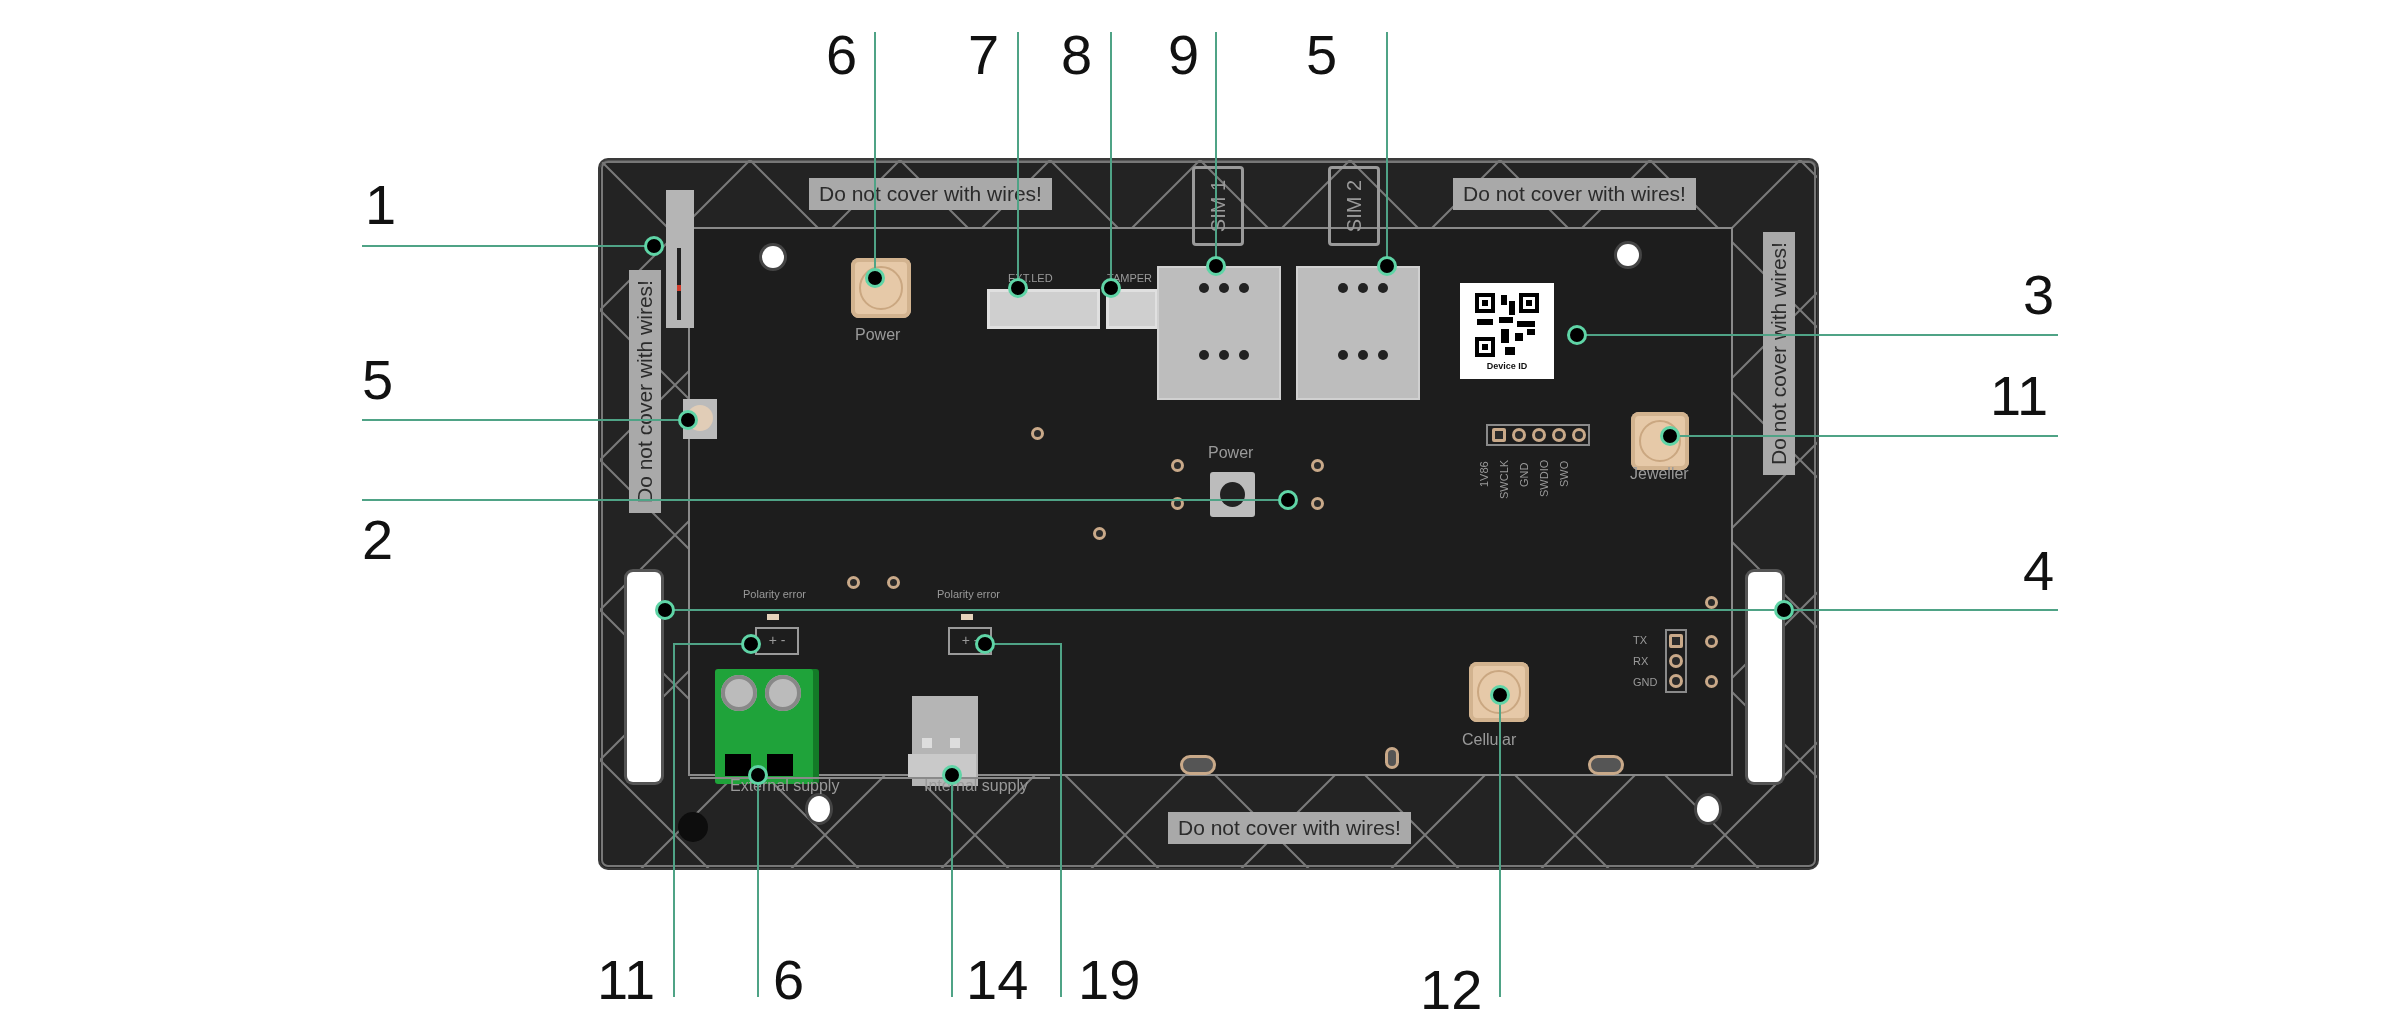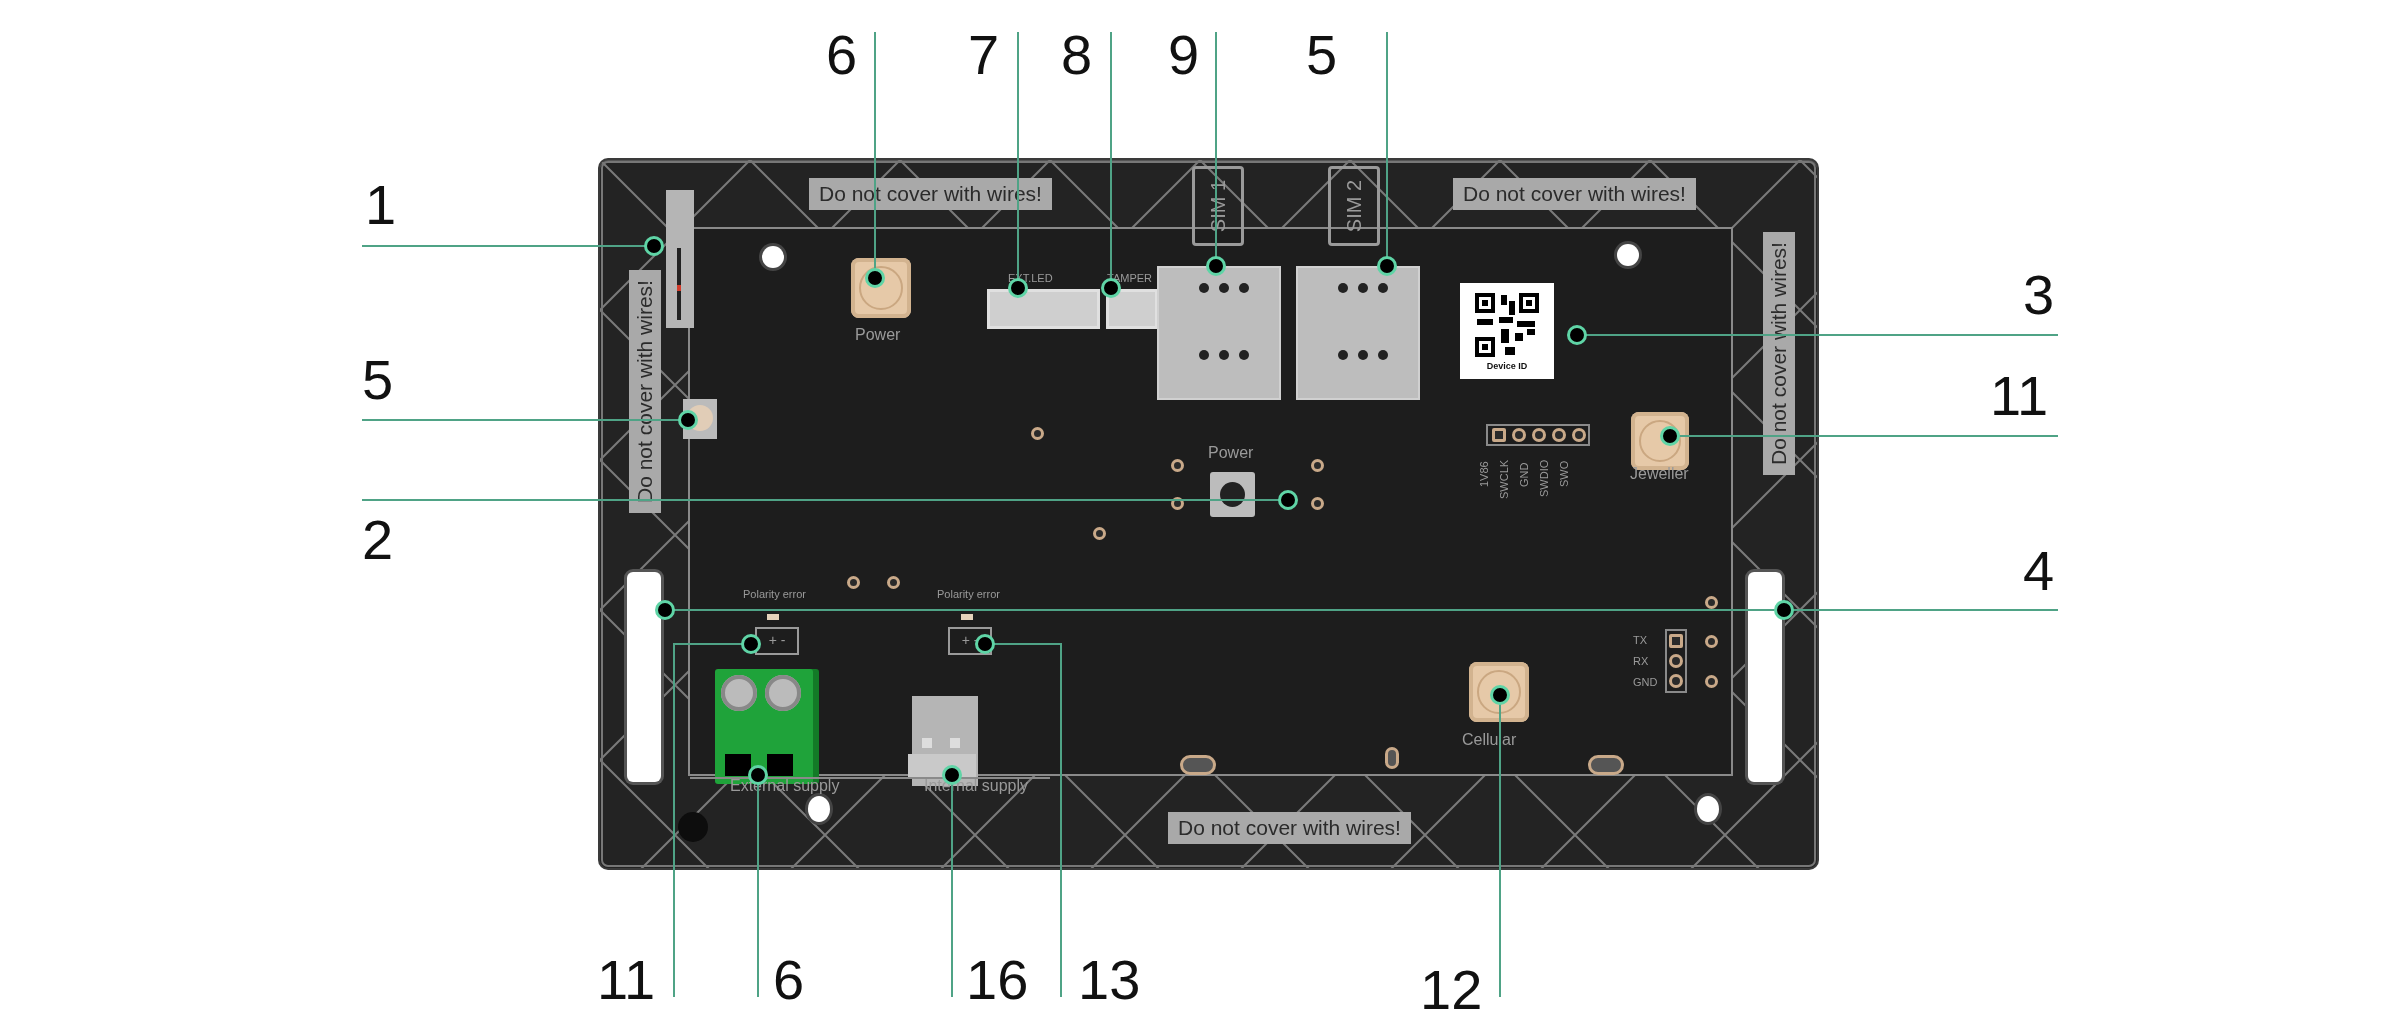--- a/index.html
+++ b/index.html
@@ -242,25 +242,25 @@
 <div class="abs dot" style="left:1387px;top:266px"></div>
 <div class="abs num" style="left:1306px;top:27px">5</div>
 
 <div class="abs ln" style="left:1499px;top:695px;width:2px;height:302px"></div>
 <div class="abs dot" style="left:1500px;top:695px"></div>
 <div class="abs num" style="left:1420px;top:962px">12</div>
 
 <div class="abs ln" style="left:985px;top:643px;width:77px;height:2px"></div>
 <div class="abs ln" style="left:1060px;top:643px;width:2px;height:354px"></div>
 <div class="abs dot" style="left:985px;top:644px"></div>
-<div class="abs num" style="left:1078px;top:952px">13</div>
+<div class="abs num" style="left:1078px;top:952px">19</div>
 
 <div class="abs ln" style="left:951px;top:775px;width:2px;height:222px"></div>
 <div class="abs dot" style="left:952px;top:775px"></div>
-<div class="abs num" style="left:966px;top:952px">16</div>
+<div class="abs num" style="left:966px;top:952px">14</div>
 
 <div class="abs ln" style="left:757px;top:775px;width:2px;height:222px"></div>
 <div class="abs dot" style="left:758px;top:775px"></div>
 <div class="abs num" style="left:773px;top:952px">6</div>
 
 <div class="abs ln" style="left:673px;top:643px;width:78px;height:2px"></div>
 <div class="abs ln" style="left:673px;top:643px;width:2px;height:354px"></div>
 <div class="abs dot" style="left:751px;top:644px"></div>
 <div class="abs num" style="left:597px;top:952px">11</div>
 

